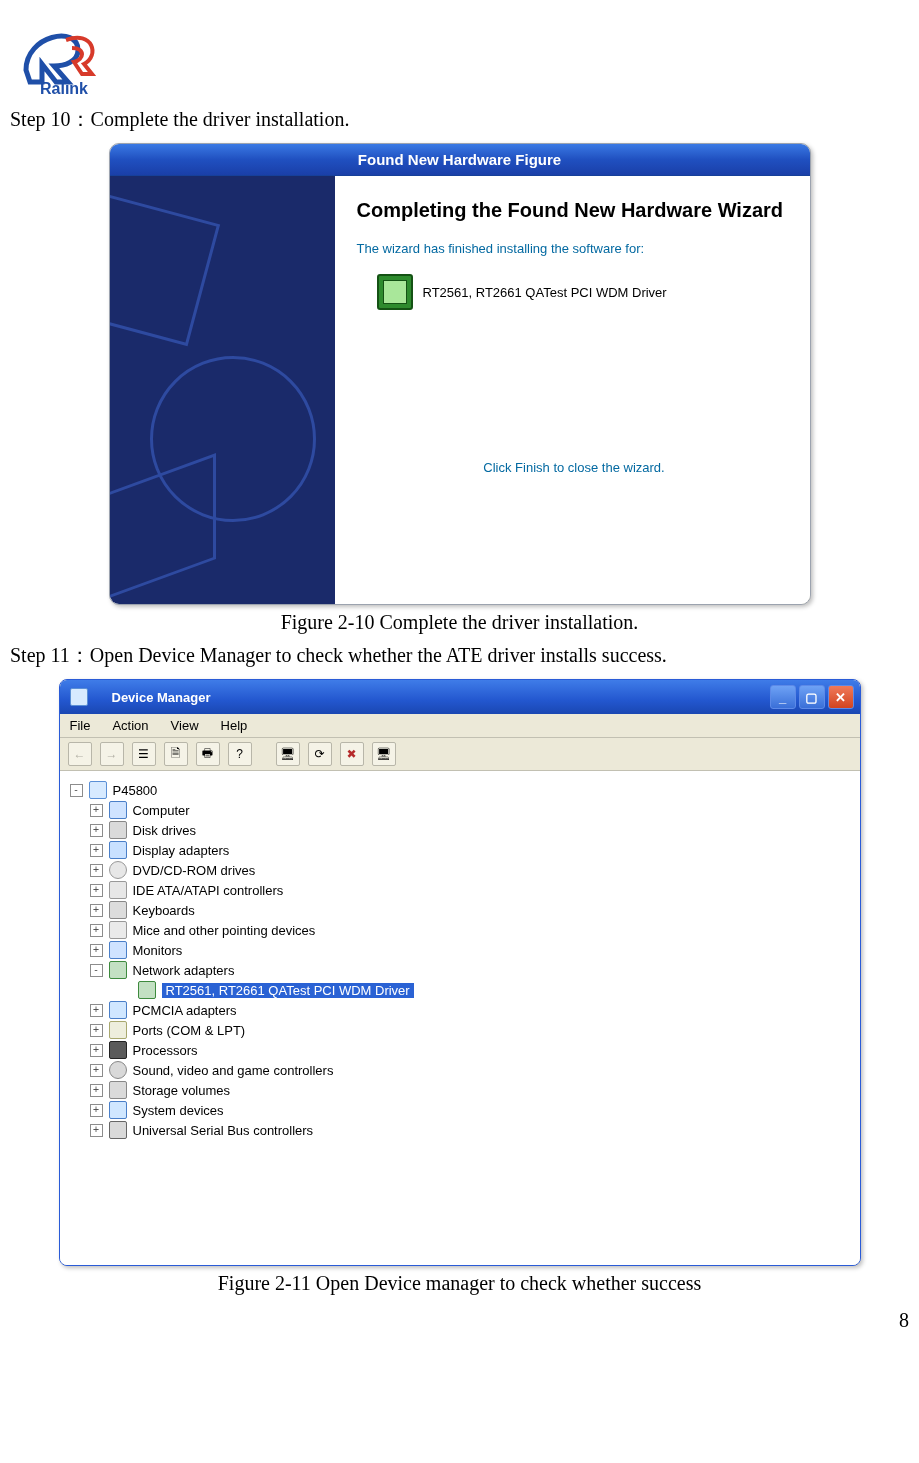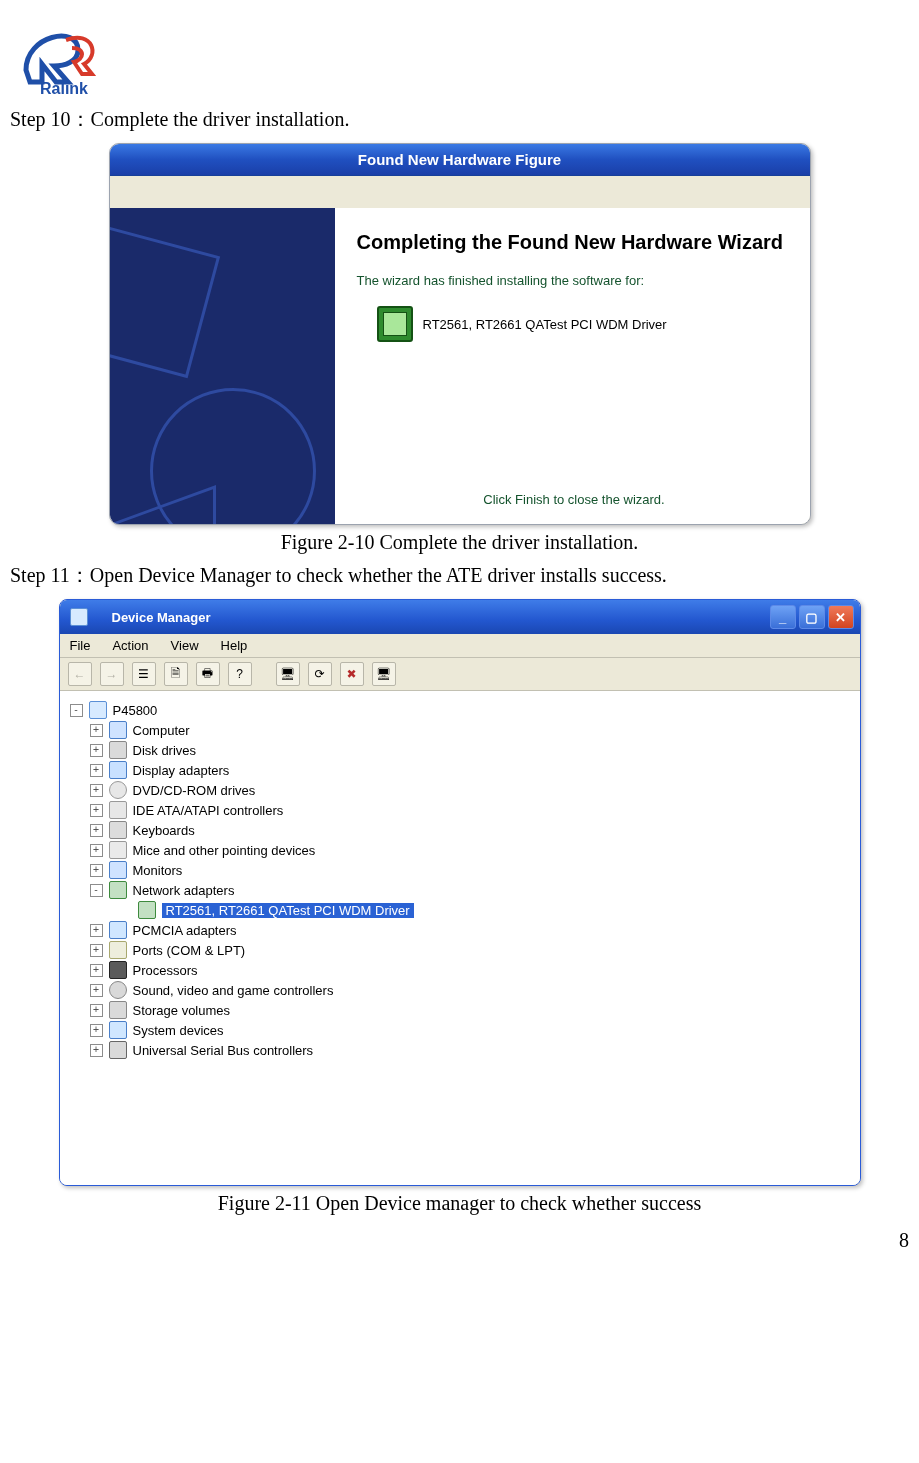--- a/index.html
+++ b/index.html
@@ -46,22 +46,21 @@
     color: #fff;
     padding: 7px 12px;
     font-weight: bold;
     font-size: 15px;
     border-bottom: 1px solid #164099;
     border-radius: 8px 8px 0 0;
   }
   .wiz-body {
     display: flex;
     background: #fff;
-    height: 316px;
-    margin-top: 32px;
+    height: 428px;
   }
   .wiz-side {
     width: 225px;
     background: #1a2a6a;
     position: relative;
     overflow: hidden;
   }
   .wiz-side .shape {
     position:absolute;
     border:3px solid #2e4aa0;
@@ -71,21 +70,21 @@
     flex:1;
     padding: 18px 18px 10px 22px;
     text-align:left;
   }
   .wiz-h {
     font-weight: bold;
     font-size: 20px;
     margin: 4px 0 18px 0;
     line-height:1.25;
   }
-  .wiz-p { font-size:13px; color:#14532d; margin:0 0 18px 0; }
+  .wiz-p { font-size:13px; color:#0369a1; margin:0 0 18px 0; }
   .driver-row { display:flex; align-items:center; gap:10px; margin:8px 0 0 20px;}
   .chip-icon {
     width:32px; height:32px;
     background:#2e8b2e;
     border:2px solid #145214;
     border-radius:3px;
     position:relative;
   }
   .chip-icon:before, .chip-icon:after{
     content:""; position:absolute; background:#a9e79a;

